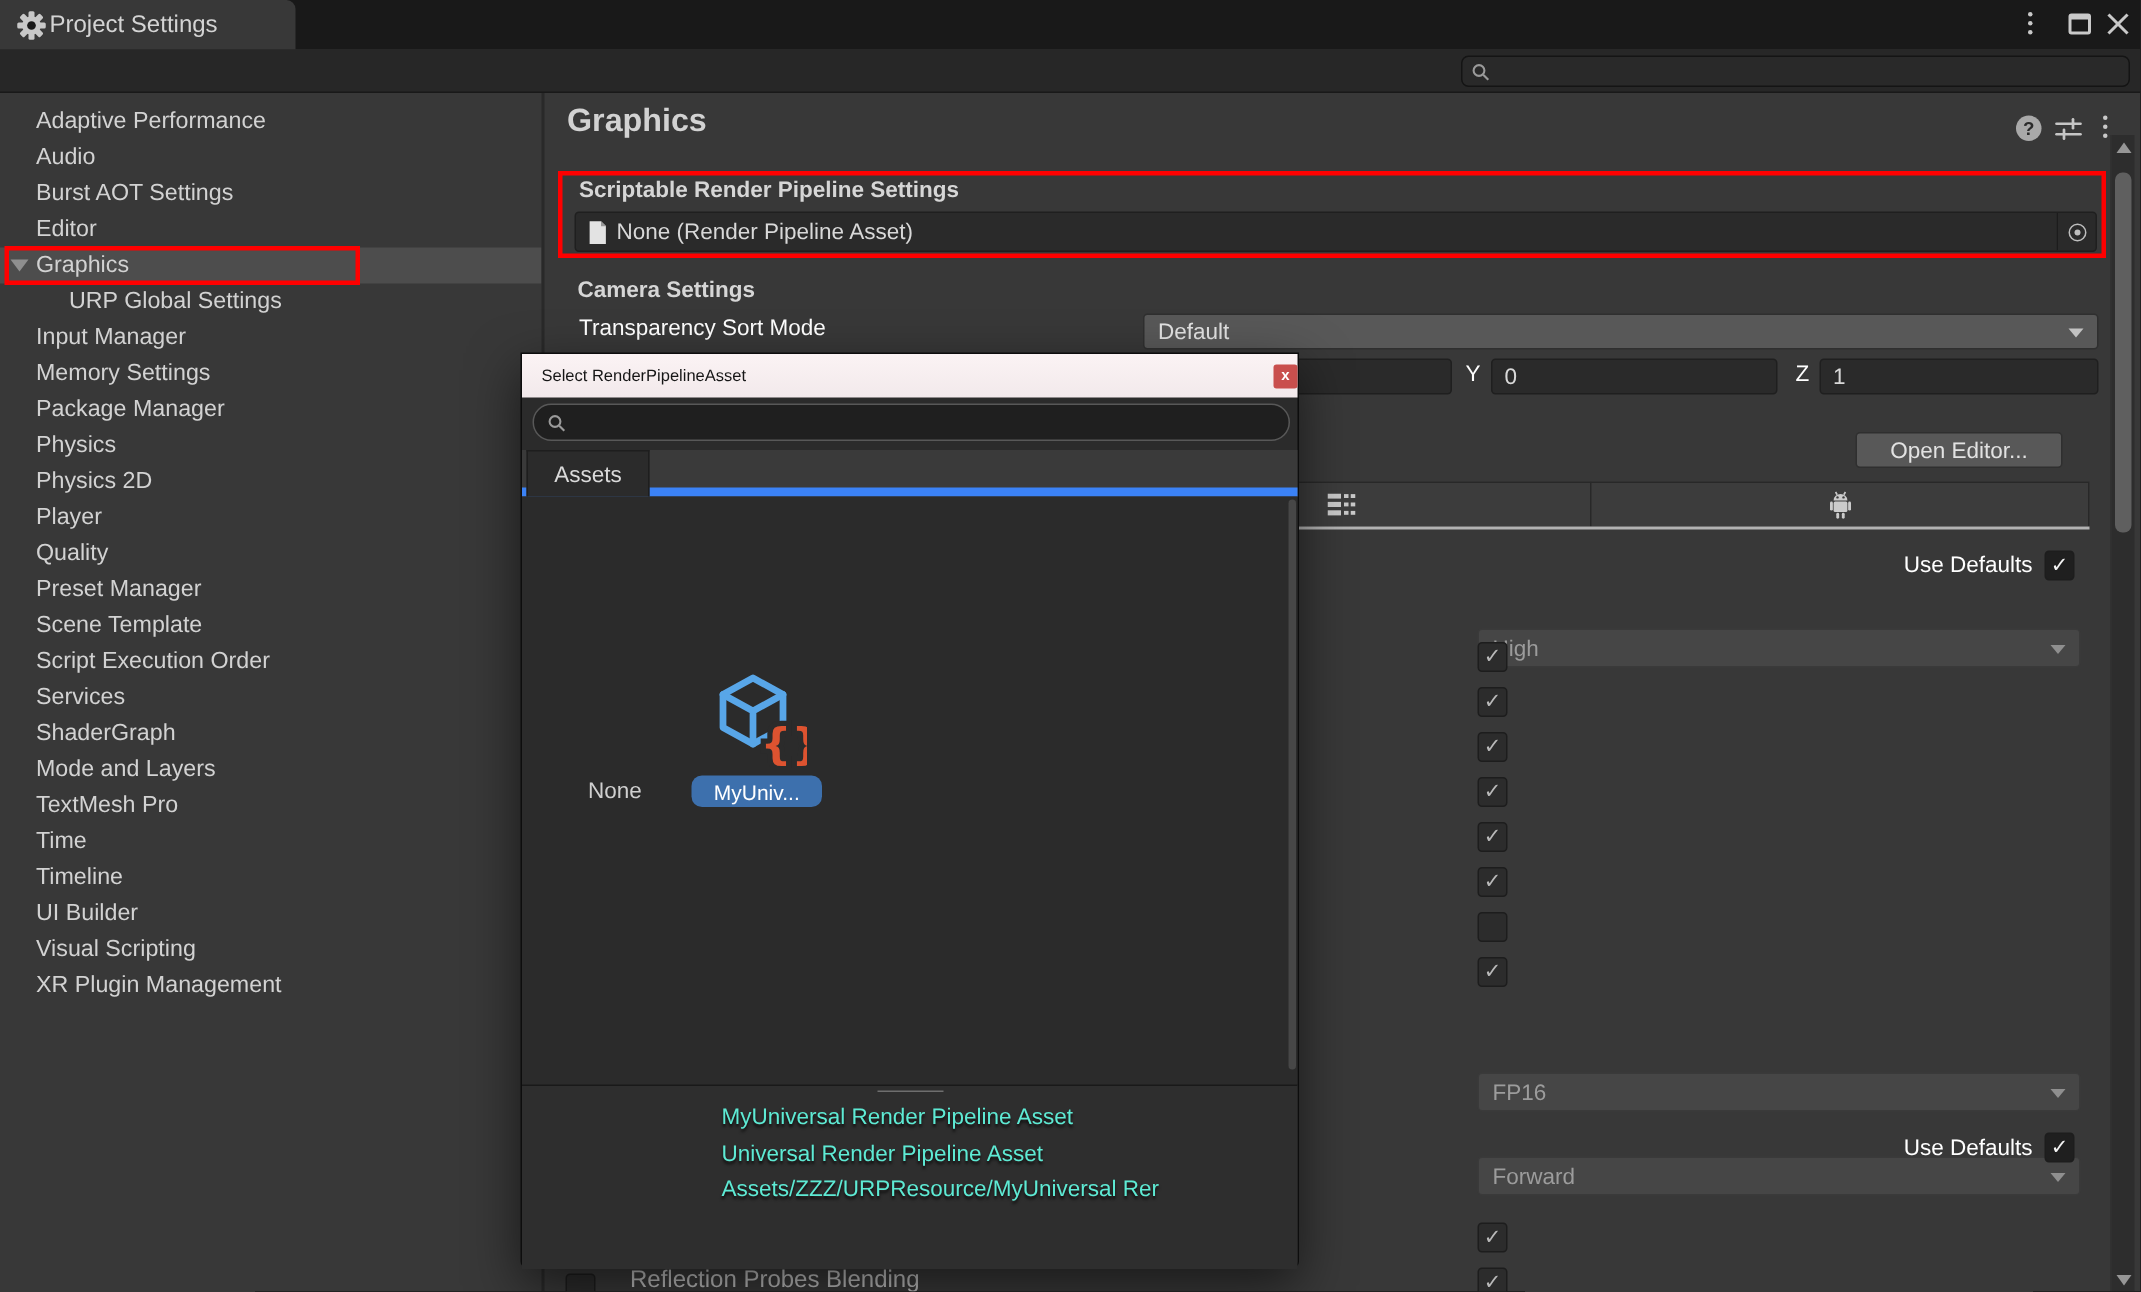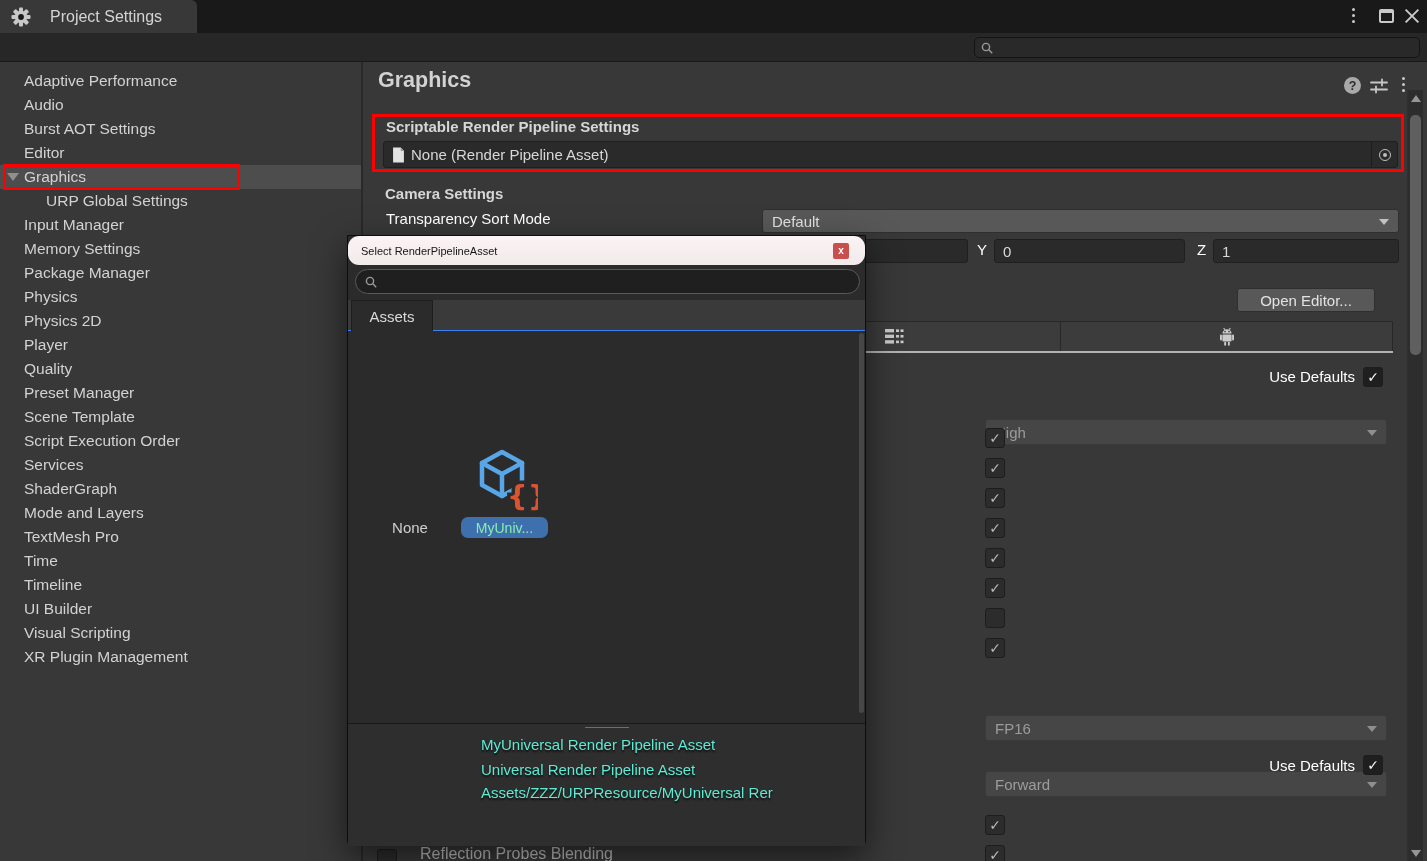--- a/index.html
+++ b/index.html
@@ -5,21 +5,21 @@
   html,body{margin:0;padding:0;background:#111;}
   *{box-sizing:border-box;}
   .window{
     position:relative;width:1427px;height:861px;overflow:hidden;
     background:#383838;font-family:"Liberation Sans","DejaVu Sans",sans-serif;
     color:#d2d2d2;-webkit-font-smoothing:antialiased;
   }
   .abs{position:absolute;}
   
   .titlebar{left:0;top:0;width:1427px;height:33px;background:#191919;}
-  .app-tab{left:0;top:0;width:197px;height:33px;background:#383838;border-radius:0 6px 0 0;display:flex;align-items:center;padding-left:11px;gap:19px;}
+  .app-tab{left:0;top:0;width:197px;height:33px;background:#383838;border-radius:0 6px 0 0;display:flex;align-items:center;padding-left:11px;gap:2px;}
   .app-tab-label{font-size:16px;color:#d4d4d4;}
   .win-dots{display:flex;flex-direction:column;gap:3px;align-items:center;}
   .win-dots i{width:3px;height:3px;border-radius:50%;background:#c9c9c9;display:block;}
   .win-max{width:15px;height:14px;border:2px solid #c9c9c9;border-top:4px solid #c9c9c9;border-radius:2px;}
   .win-close{width:16px;height:16px;position:relative;}
   .win-close::before,.win-close::after{content:"";position:absolute;left:-1px;top:7px;width:18px;height:2px;background:#c9c9c9;}
   .win-close::before{transform:rotate(45deg);} .win-close::after{transform:rotate(-45deg);}
   
   .toolbar{left:0;top:33px;width:1427px;height:29px;background:#272727;border-bottom:1px solid #191919;}
   .searchbox{left:974px;top:37px;width:446px;height:21px;background:#292929;border:1px solid #141414;border-radius:5px;display:flex;align-items:center;padding:0 6px;gap:5px;}
@@ -55,32 +55,32 @@
   .ptab-underline{background:#b2b2b2;}
   
   .sb-track{background:#2d2d2d;border-left:1px solid #303030;}
   .sb-thumb{position:absolute;left:2px;width:11px;background:#5f5f5f;border-radius:5px;}
   .tri-up{width:0;height:0;border-left:5px solid transparent;border-right:5px solid transparent;border-bottom:7px solid #969696;}
   .tri-down{width:0;height:0;border-left:5px solid transparent;border-right:5px solid transparent;border-top:7px solid #969696;}
   
   .redbox{border:3px solid #ff0000;pointer-events:none;z-index:60;}
   
   .dialog{left:347px;top:235px;width:519px;height:610px;background:#2b2b2b;border:1px solid #0d0d0d;border-radius:0 0 4px 4px;box-shadow:0 12px 34px rgba(0,0,0,.55);z-index:50;}
-  .dlg-title{position:absolute;left:0;top:0;width:100%;height:29px;background:linear-gradient(#fbf3f4,#f2e9eb);display:flex;align-items:center;padding:0 16px 0 13px;border-radius:11px;}
+  .dlg-title{position:absolute;left:0;top:0;width:100%;height:29px;background:linear-gradient(#fbf3f4,#f2e9eb);display:flex;align-items:center;padding:0 0 0 13px;}
   .dlg-title-text{font-size:11px;color:#161616;flex:1;}
   .dlg-close{width:16px;height:16px;background:#c94f4d;border-radius:2px;color:#fff;font-size:10px;font-weight:bold;display:flex;align-items:center;justify-content:center;line-height:1;}
   .dlg-search{position:absolute;left:7px;top:33px;width:505px;height:25px;background:#1f1f1f;border:1px solid #585858;border-radius:13px;display:flex;align-items:center;padding:0 9px;gap:6px;}
   .dlg-search input{flex:1;background:transparent;border:none;outline:none;color:#d2d2d2;font:13px "Liberation Sans",sans-serif;}
-  .dlg-tabrow{position:absolute;left:0;top:64px;width:100%;height:31px;background:#3a3a3a;border-bottom:1px solid #3b82f6;}
+  .dlg-tabrow{position:absolute;left:0;top:64px;width:100%;height:31px;background:#3a3a3a;border-bottom:6px solid #3b82f6;}
   .dlg-tab{position:absolute;left:3px;top:0;width:82px;height:31px;background:#2b2b2b;border:1px solid #1e1e1e;border-bottom:none;display:flex;align-items:center;justify-content:center;font-size:15px;color:#dadada;}
   .dlg-slider-track{position:absolute;left:366px;top:79px;width:82px;height:2px;background:#7d7d7d;}
   .dlg-slider-thumb{position:absolute;left:397px;top:73px;width:14px;height:14px;border-radius:50%;background:#b0b0b0;}
   .dlg-eyebtn{position:absolute;left:456px;top:66px;width:60px;height:28px;background:#4f4f4f;border:1px solid #3c3c3c;border-radius:2px;display:flex;align-items:center;justify-content:center;gap:4px;color:#cfcfcf;font-size:15px;}
   .dlg-content{position:absolute;left:0;top:95px;width:100%;height:392px;background:#2b2b2b;}
-  .asset-pill{position:absolute;left:113px;top:186px;width:87px;height:21px;background:#3d70ad;border-radius:7px;color:#86efac;font-size:14px;display:flex;align-items:center;justify-content:center;overflow:hidden;white-space:nowrap;}
+  .asset-pill{position:absolute;left:113px;top:186px;width:87px;height:21px;background:#3d70ad;border-radius:7px;color:#ffffff;font-size:14px;display:flex;align-items:center;justify-content:center;overflow:hidden;white-space:nowrap;}
   .none-label{position:absolute;left:17px;top:188px;width:90px;text-align:center;font-size:15px;color:#cfcfcf;}
   .dlg-info{position:absolute;left:0;top:487px;width:100%;height:123px;background:#2e2e2e;border-top:1px solid #191919;overflow:hidden;}
   .dlg-handle{position:absolute;left:237px;top:-3px;width:44px;height:7px;border-top:1px solid #6e6e6e;border-bottom:1px solid #6e6e6e;}
   .info-line{position:absolute;left:133px;white-space:nowrap;font-size:15px;color:#5eead4;text-shadow:0 2px 2px rgba(0,0,0,.75);}
 </style>
 </head>
 <body>
 
 <div class="window">
 

